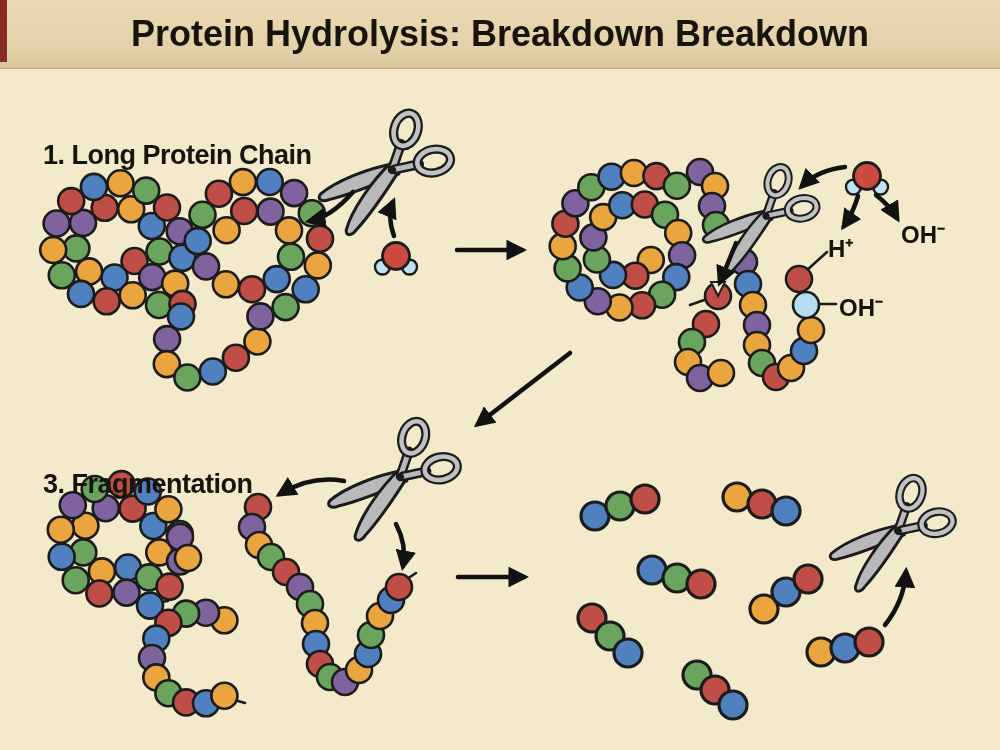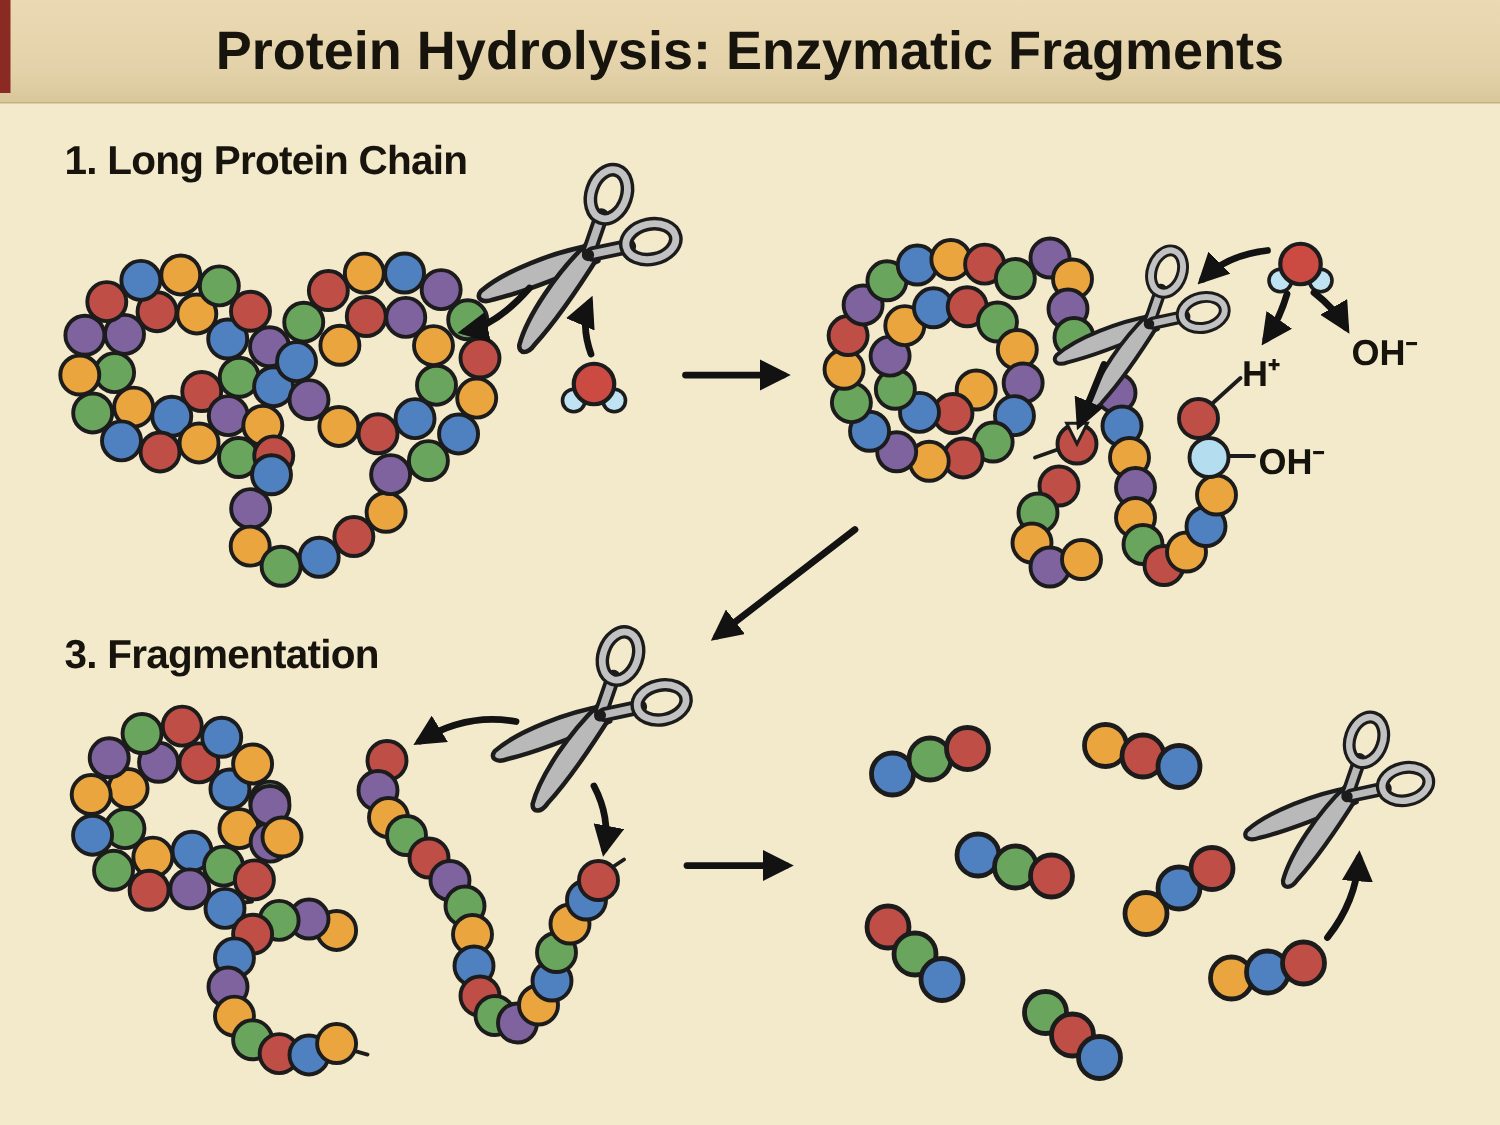--- a/index.html
+++ b/index.html
@@ -5,30 +5,30 @@
   html,body{margin:0;padding:0;}
   #stage{position:relative;width:1000px;height:750px;overflow:hidden;
          background:#f3e9cb;font-family:"Liberation Sans",sans-serif;}
   #header{position:absolute;left:0;top:0;width:1000px;height:68px;
           background:linear-gradient(180deg,#ead9b2 0%,#e3d2a9 70%,#d9c69b 100%);
           border-bottom:1px solid #c9b械88;border-bottom:1px solid #c4b186;
           display:flex;align-items:center;justify-content:center;}
   #header-accent{position:absolute;left:0;top:0;width:7px;height:62px;background:#8a2a22;}
   .main-title{font-size:36px;font-weight:700;color:#17130d;letter-spacing:0px;}
   .panel-title{position:absolute;font-size:27px;font-weight:700;color:#17130d;
-               letter-spacing:-0.5px;white-space:nowrap;}
+               letter-spacing:-0.5px;white-space:nowrap;margin-top:48px;}
   .chem-label{position:absolute;font-size:24px;font-weight:700;color:#16120c;white-space:nowrap;}
   svg{position:absolute;left:0;top:0;}
 </style>
 </head>
 <body>
 
 <div id="stage">
   <div id="header">
-    <div class="main-title">Protein Hydrolysis: Enzymatic Fragments</div>
+    <div class="main-title">Protein Hydrolysis: Breakdown Breakdown</div>
   </div>
   <div id="header-accent"></div>
 
   <svg id="art" width="1000" height="750" viewBox="0 0 1000 750">
       <defs>
         <marker id="ah" viewBox="0 0 10 10" refX="7.5" refY="5" markerWidth="4.6" markerHeight="4.6" orient="auto-start-reverse">
           <path d="M0 0 L10 5 L0 10 z" fill="#121212"></path>
         </marker>
       </defs>
       <line x1="162" y1="307" x2="190" y2="303" stroke="#1c1c1c" stroke-width="2.6" stroke-linecap="round"></line>

